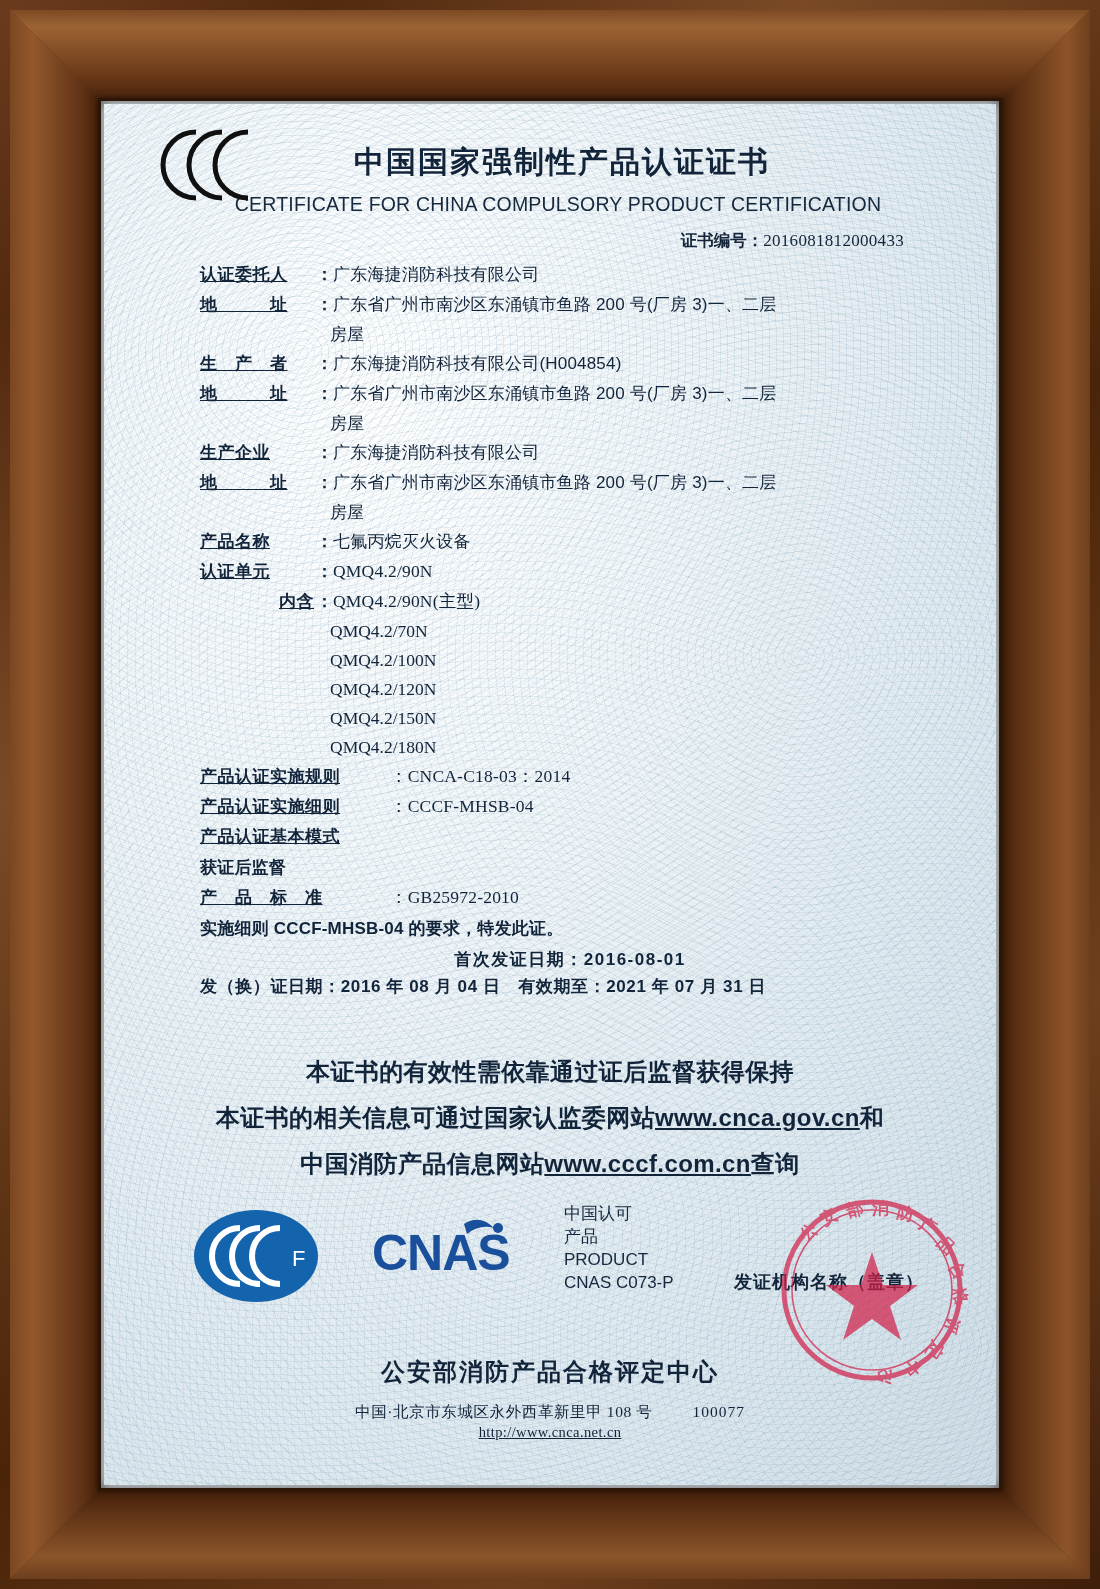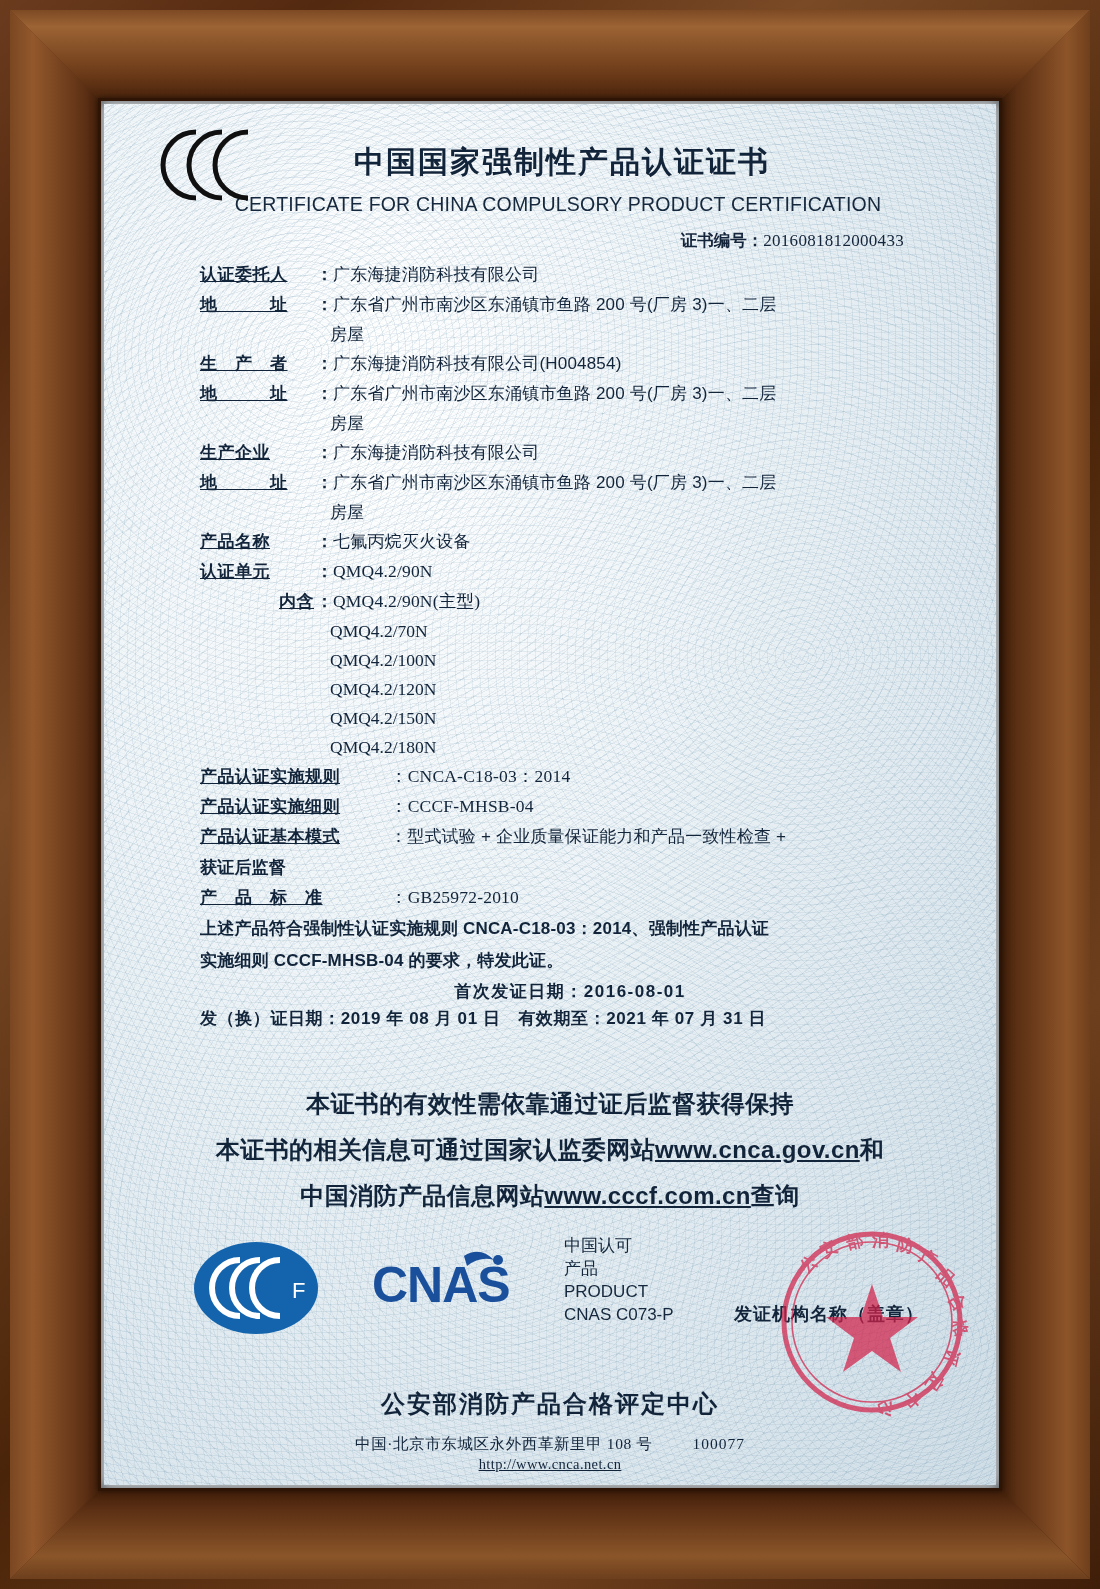--- a/index.html
+++ b/index.html
@@ -382,35 +382,33 @@
         <div class="val serif">：CNCA-C18-03：2014</div>
       </div>
 
       <div class="row">
         <div class="lbl lbl-wide">产品认证实施细则</div>
         <div class="val serif">：CCCF-MHSB-04</div>
       </div>
 
       <div class="row">
         <div class="lbl lbl-wide">产品认证基本模式</div>
-        <div class="val">：型式试验 + 企业质量保证能力和产品一致性检查 +</div>
       </div>
       <div class="statement" style="margin-left:0">获证后监督</div>
 
       <div class="row">
         <div class="lbl lbl-wide">产　品　标　准</div>
         <div class="val serif">：GB25972-2010</div>
       </div>
     </div>
 
-    <div class="statement">上述产品符合强制性认证实施规则 CNCA-C18-03：2014、强制性产品认证</div>
     <div class="statement">实施细则 CCCF-MHSB-04 的要求，特发此证。</div>
 
     <div class="first-issue">首次发证日期：2016-08-01</div>
-    <div class="issue-line">发（换）证日期：2019 年 08 月 01 日　有效期至：2021 年 07 月 31 日</div>
+    <div class="issue-line">发（换）证日期：2016 年 08 月 04 日　有效期至：2021 年 07 月 31 日</div>
 
     <div class="notes">
       <div>本证书的有效性需依靠通过证后监督获得保持</div>
       <div><span>本证书的相关信息可通过国家认监委网站</span><span class="u">www.cnca.gov.cn</span><span>和</span></div>
       <div><span>中国消防产品信息网站</span><span class="u">www.cccf.com.cn</span><span>查询</span></div>
     </div>
 
     <div class="logos">
 
       <div class="cccf-badge">

